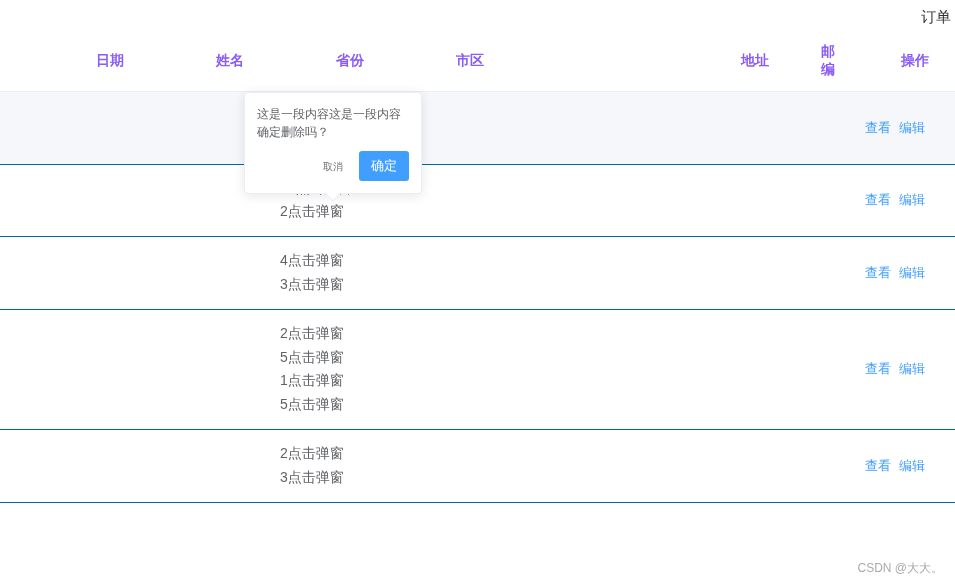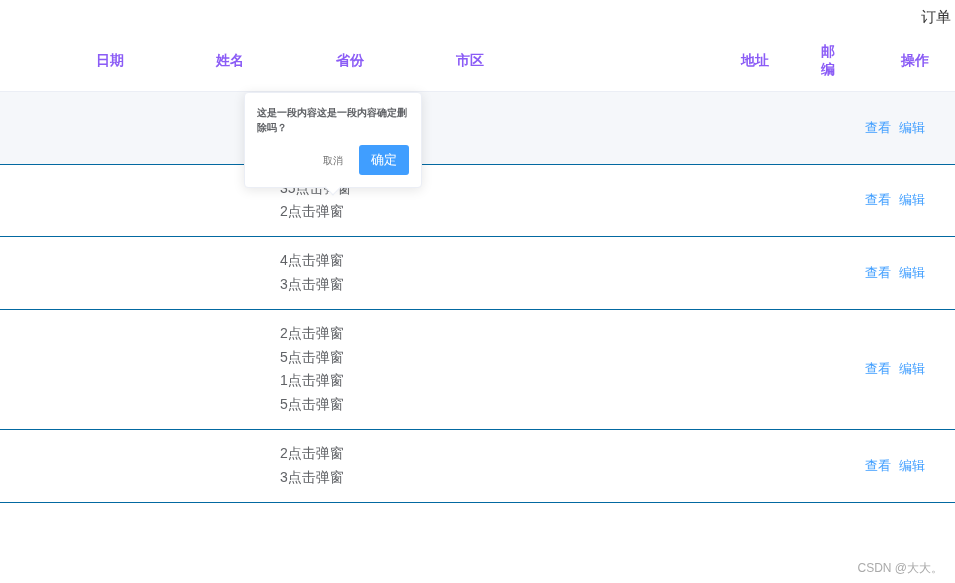--- a/index.html
+++ b/index.html
@@ -70,24 +70,23 @@
       width: 178px;
       background: #fff;
       border: 1px solid #ebeef5;
       border-radius: 4px;
       box-shadow: 0 2px 12px 0 rgba(0,0,0,0.1);
       padding: 12px;
       z-index: 100;
     }
     .popover-content {
       color: #606266;
-      font-size: 10px;
+      font-size: 12px;
       line-height: 1.5;
       margin-bottom: 10px;
-      font-weight: bold;
     }
     .popover-actions {
       text-align: right;
     }
     .btn-text {
       background: none;
       border: none;
       color: #737373;
       font-size: 10px;
       cursor: pointer;

